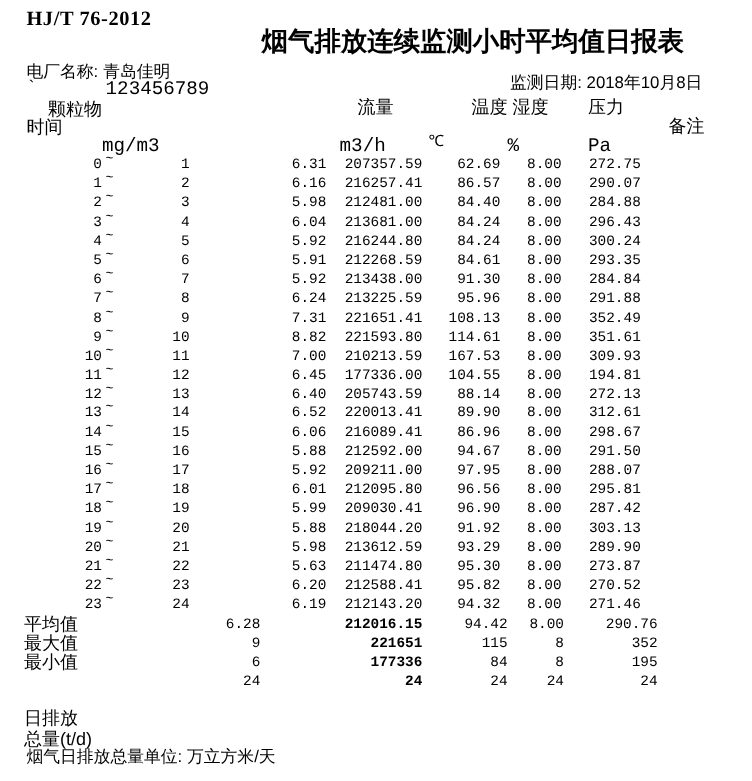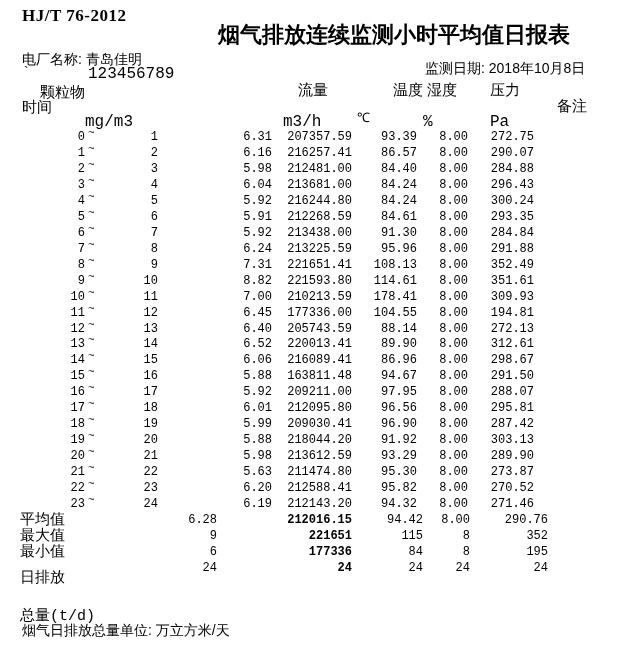--- a/index.html
+++ b/index.html
@@ -42,21 +42,21 @@
   .cell { position:absolute; top:1px; font-family:"Liberation Mono", monospace; font-size:12px; text-align:right; white-space:pre; line-height:1.1; }
   .c-start { left:40px;  width:45px; }
   .c-tilde { left:88px;  top:-3px; width:12px; text-align:left; font-size:11px; }
   .c-end   { left:100px; width:58px; }
   .c-pm    { left:172px; width:100px; }
   .c-flow  { left:252px; width:100px; }
   .c-temp  { left:337px; width:80px; }
   .c-hum   { left:388px; width:80px; }
   .c-press { left:434px; width:100px; }
 
-  .s-label { left:20px; top:0; width:120px; text-align:left; font-family:Liberation Mono, monospace; font-size:15px; }
+  .s-label { left:20px; top:0; width:120px; text-align:left; font-family:Liberation Sans, sans-serif; font-size:15px; }
   .s-pm    { left:117px; width:100px; }
   .s-flow  { left:252px; width:100px;font-weight:bold; }
   .s-temp  { left:339px; width:84px; }
   .s-hum   { left:390px; width:80px; }
   .s-press { left:448px; width:100px; }
 
   #footer-note { left:22px; top:622px;text-align:center; }
 </style>
 </head>
 <body>
@@ -85,21 +85,21 @@
 <div class="abs mono" id="unit-hum">%</div>
 <div class="abs mono" id="unit-press">Pa</div>
 
 <div id="rows">
     <div class="trow" style="top: 0px;">
       <span class="cell c-start">0</span>
       <span class="cell c-tilde">~</span>
       <span class="cell c-end">1</span>
       <span class="cell c-pm">6.31</span>
       <span class="cell c-flow">207357.59</span>
-      <span class="cell c-temp">93.39</span>
+      <span class="cell c-temp">62.69</span>
       <span class="cell c-hum">8.00</span>
       <span class="cell c-press">272.75</span>
     </div>
     <div class="trow" style="top: 15.96px;">
       <span class="cell c-start">1</span>
       <span class="cell c-tilde">~</span>
       <span class="cell c-end">2</span>
       <span class="cell c-pm">6.16</span>
       <span class="cell c-flow">216257.41</span>
       <span class="cell c-temp">86.57</span>
@@ -185,21 +185,21 @@
       <span class="cell c-temp">114.61</span>
       <span class="cell c-hum">8.00</span>
       <span class="cell c-press">351.61</span>
     </div>
     <div class="trow" style="top: 159.6px;">
       <span class="cell c-start">10</span>
       <span class="cell c-tilde">~</span>
       <span class="cell c-end">11</span>
       <span class="cell c-pm">7.00</span>
       <span class="cell c-flow">210213.59</span>
-      <span class="cell c-temp">178.41</span>
+      <span class="cell c-temp">167.53</span>
       <span class="cell c-hum">8.00</span>
       <span class="cell c-press">309.93</span>
     </div>
     <div class="trow" style="top: 175.56px;">
       <span class="cell c-start">11</span>
       <span class="cell c-tilde">~</span>
       <span class="cell c-end">12</span>
       <span class="cell c-pm">6.45</span>
       <span class="cell c-flow">177336.00</span>
       <span class="cell c-temp">104.55</span>
@@ -234,21 +234,21 @@
       <span class="cell c-flow">216089.41</span>
       <span class="cell c-temp">86.96</span>
       <span class="cell c-hum">8.00</span>
       <span class="cell c-press">298.67</span>
     </div>
     <div class="trow" style="top: 239.4px;">
       <span class="cell c-start">15</span>
       <span class="cell c-tilde">~</span>
       <span class="cell c-end">16</span>
       <span class="cell c-pm">5.88</span>
-      <span class="cell c-flow">163811.48</span>
+      <span class="cell c-flow">212592.00</span>
       <span class="cell c-temp">94.67</span>
       <span class="cell c-hum">8.00</span>
       <span class="cell c-press">291.50</span>
     </div>
     <div class="trow" style="top: 255.36px;">
       <span class="cell c-start">16</span>
       <span class="cell c-tilde">~</span>
       <span class="cell c-end">17</span>
       <span class="cell c-pm">5.92</span>
       <span class="cell c-flow">209211.00</span>
@@ -350,21 +350,21 @@
       <span class="cell s-hum">8</span>
       <span class="cell s-press">195</span>
     </div>
     <div class="trow" style="top: 430.92px;">
       <span class="cell s-pm">24</span>
       <span class="cell s-flow">24</span>
       <span class="cell s-temp">24</span>
       <span class="cell s-hum">24</span>
       <span class="cell s-press">24</span>
     </div>
-    <div class="trow" style="top: 441px;">
+    <div class="trow" style="top: 461px;">
       <span class="cell s-label">日排放</span>
     </div>
     <div class="trow" style="top: 479px;">
       <span class="cell s-label">总量(t/d)</span>
     </div>
   </div>
 
 <div class="abs cjk14" id="footer-note">烟气日排放总量单位: 万立方米/天</div>
 
 </body></html>

